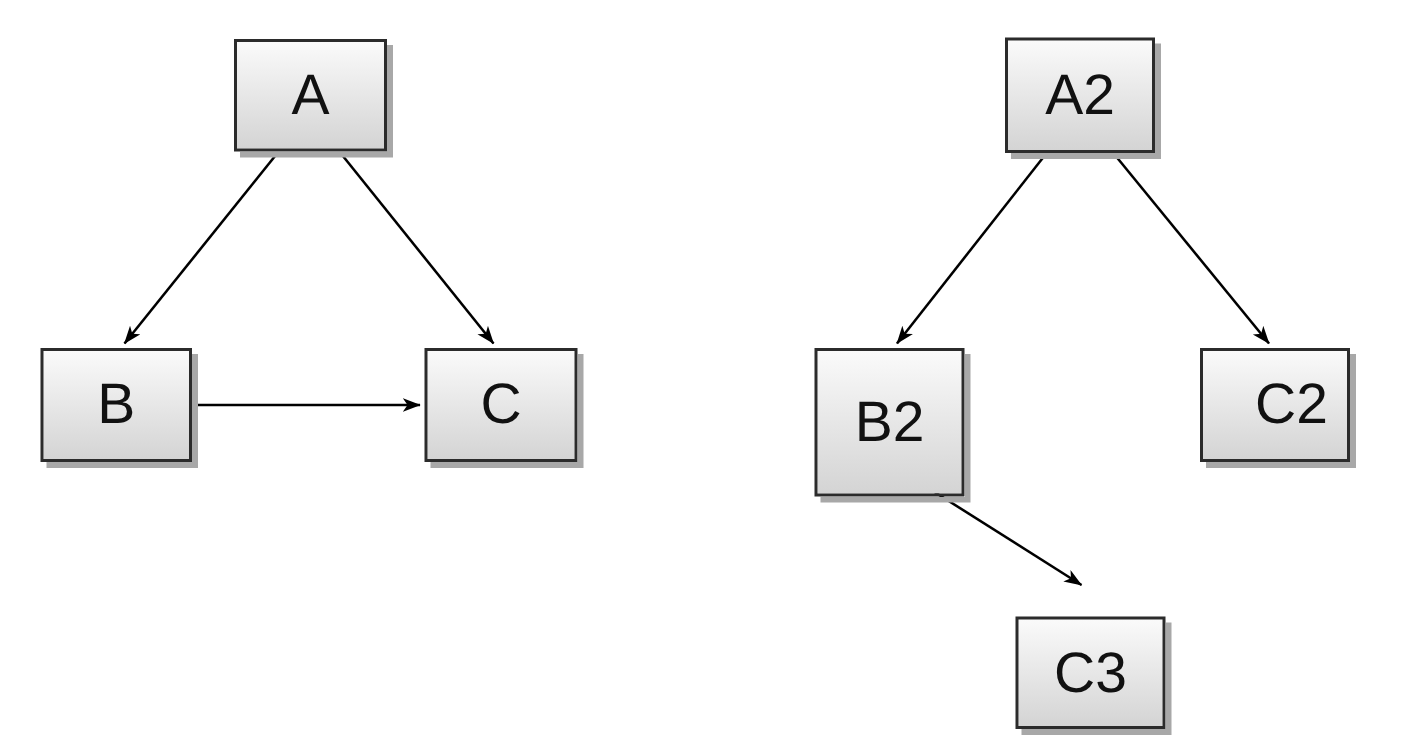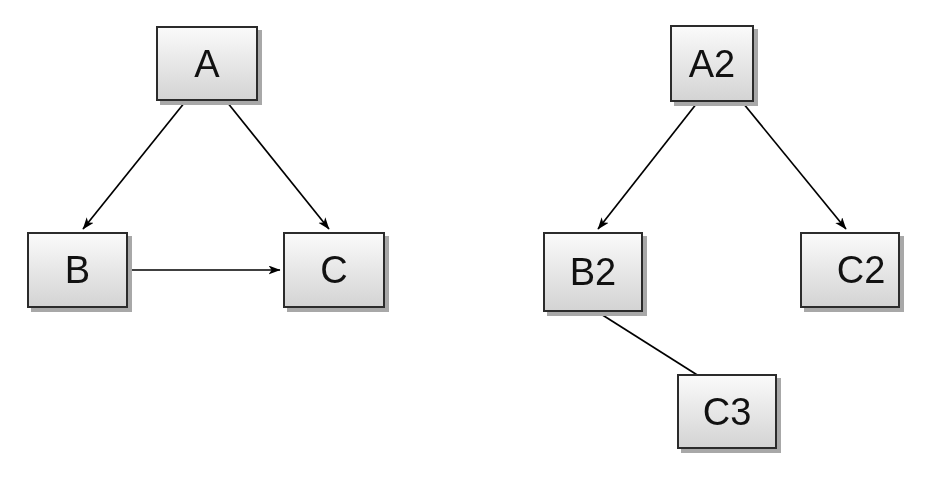--- a/index.html
+++ b/index.html
@@ -82,25 +82,25 @@
 
 <div class="node" style="left: 156px; top: 26px; width: 102px; height: 75px;">
       <span class="node-label">A</span>
     </div>
     <div class="node" style="left: 27px; top: 232px; width: 101px; height: 76px;">
       <span class="node-label">B</span>
     </div>
     <div class="node" style="left: 283px; top: 232px; width: 102px; height: 76px;">
       <span class="node-label">C</span>
     </div>
-    <div class="node" style="left: 670px; top: 25px; width: 84px; height: 77px; justify-content: center;">
+    <div class="node" style="left: 670px; top: 25px; width: 100px; height: 77px; justify-content: center;">
       <span class="node-label">A2</span>
     </div>
-    <div class="node" style="left: 543px; top: 232px; width: 100px; height: 80px;">
+    <div class="node" style="left: 543px; top: 232px; width: 100px; height: 99px;">
       <span class="node-label">B2</span>
     </div>
     <div class="node" style="left: 800px; top: 232px; width: 100px; height: 76px; padding-left: 22px;">
       <span class="node-label">C2</span>
     </div>
-    <div class="node" style="left: 677px; top: 374px; width: 100px; height: 75px;">
+    <div class="node" style="left: 677px; top: 411px; width: 100px; height: 75px;">
       <span class="node-label">C3</span>
     </div>
   </div>
 
 </body></html>

